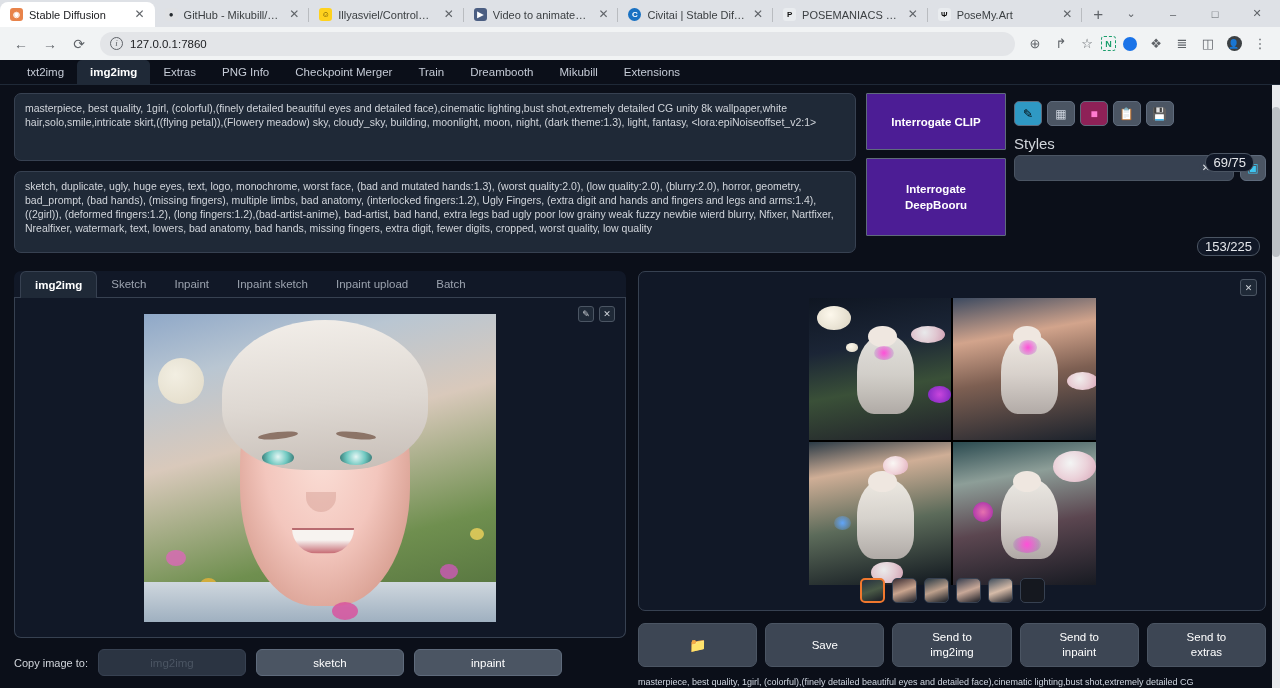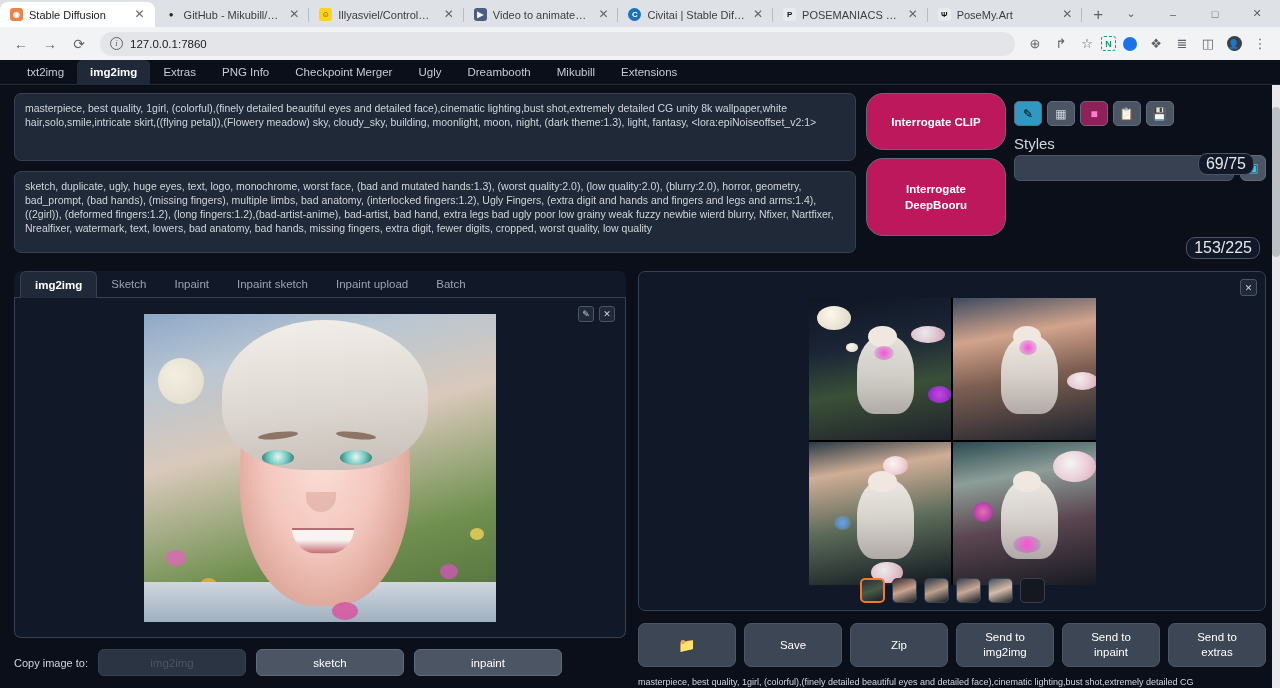--- a/index.html
+++ b/index.html
@@ -120,28 +120,28 @@
     background: #1f2937; border: 1px solid #374151;
     border-radius: 7px; padding: 7px 10px; color: #d1d5db;
     font-size: 10.5px; line-height: 14px; position: relative;
     margin-bottom: 10px; word-wrap: break-word;
   }
   .prompt-box.pos { height: 68px; }
   .prompt-box.neg { height: 82px; }
   .token-counter {
     position: absolute; top: -12px; right: 8px;
     background: #111827; border: 1px solid #4b5563;
-    border-radius: 9px; padding: 1px 7px; font-size: 16px;
+    border-radius: 9px; padding: 1px 7px; font-size: 13px;
     color: #e5e7eb; z-index: 3;
   }
 
   .prompt-right { flex: 0 0 400px; display: flex; gap: 8px; }
   .interrogate-col { flex: 0 0 140px; display: flex; flex-direction: column; gap: 8px; }
   .btn-interrogate {
-    background: #be185d; border: 1px solid #5f6b7c; border-radius: 17px;
+    background: #4c1d95; border: 1px solid #5f6b7c; border-radius: 1px;
     color: #fff; font-size: 11.5px; font-weight: bold;
     display: flex; align-items: center; justify-content: center;
     text-align: center; line-height: 16px; padding: 4px;
   }
   .btn-interrogate.clip { height: 57px; }
   .btn-interrogate.booru { height: 78px; }
   .gen-col { flex: 1 1 auto; }
   .btn-generate {
     width: 100%; height: 50px; background: #f1782e;
     border: 1px solid #f58f4d; border-radius: 7px;
@@ -423,21 +423,21 @@
 </div>
 
 <div class="app">
 
   <div class="app-tabs">
     <div class="app-tab">txt2img</div>
     <div class="app-tab active">img2img</div>
     <div class="app-tab">Extras</div>
     <div class="app-tab">PNG Info</div>
     <div class="app-tab">Checkpoint Merger</div>
-    <div class="app-tab">Ugly</div>
+    <div class="app-tab">Train</div>
     <div class="app-tab">Dreambooth</div>
     <div class="app-tab">Mikubill</div>
     <div class="app-tab">Extensions</div>
   </div>
 
   <div class="main-scroll">
 
     <div class="prompt-area">
       <div class="prompt-left">
         <div class="prompt-box pos" placeholder="Prompt (press Ctrl+Enter or Alt+Enter to generate)">masterpiece, best quality, 1girl, (colorful),(finely detailed beautiful eyes and detailed face),cinematic lighting,bust shot,extremely detailed CG unity 8k wallpaper,white hair,solo,smile,intricate skirt,((flying petal)),(Flowery meadow) sky, cloudy_sky, building, moonlight, moon, night, (dark theme:1.3), light, fantasy,
@@ -560,21 +560,20 @@
             <div class="thumb t5"></div>
             <div class="thumb t6"></div>
           </div>
         </div>
 
         <div class="action-row">
           <div class="act-btn">
             <span class="folder-glyph">📁</span>
           </div>
           <div class="act-btn">Save</div>
-          <div class="act-btn">Zip</div>
           <div class="act-btn" style="white-space:pre-line">Send to
 img2img</div>
           <div class="act-btn" style="white-space:pre-line">Send to
 inpaint</div>
           <div class="act-btn" style="white-space:pre-line">Send to
 extras</div>
         </div>
 
         <div class="gen-info">masterpiece, best quality, 1girl, (colorful),(finely detailed beautiful eyes and detailed face),cinematic lighting,bust shot,extremely detailed CG</div>
       </div>

